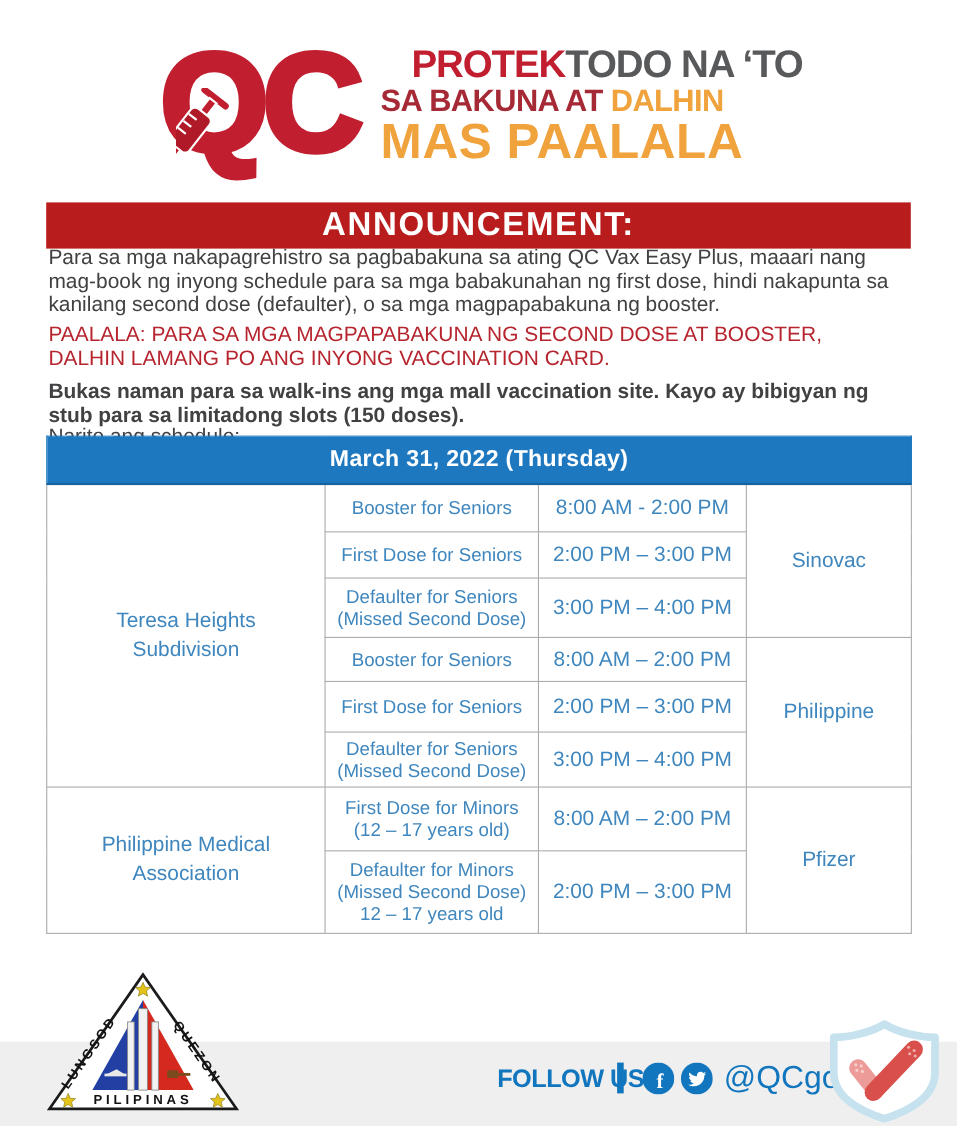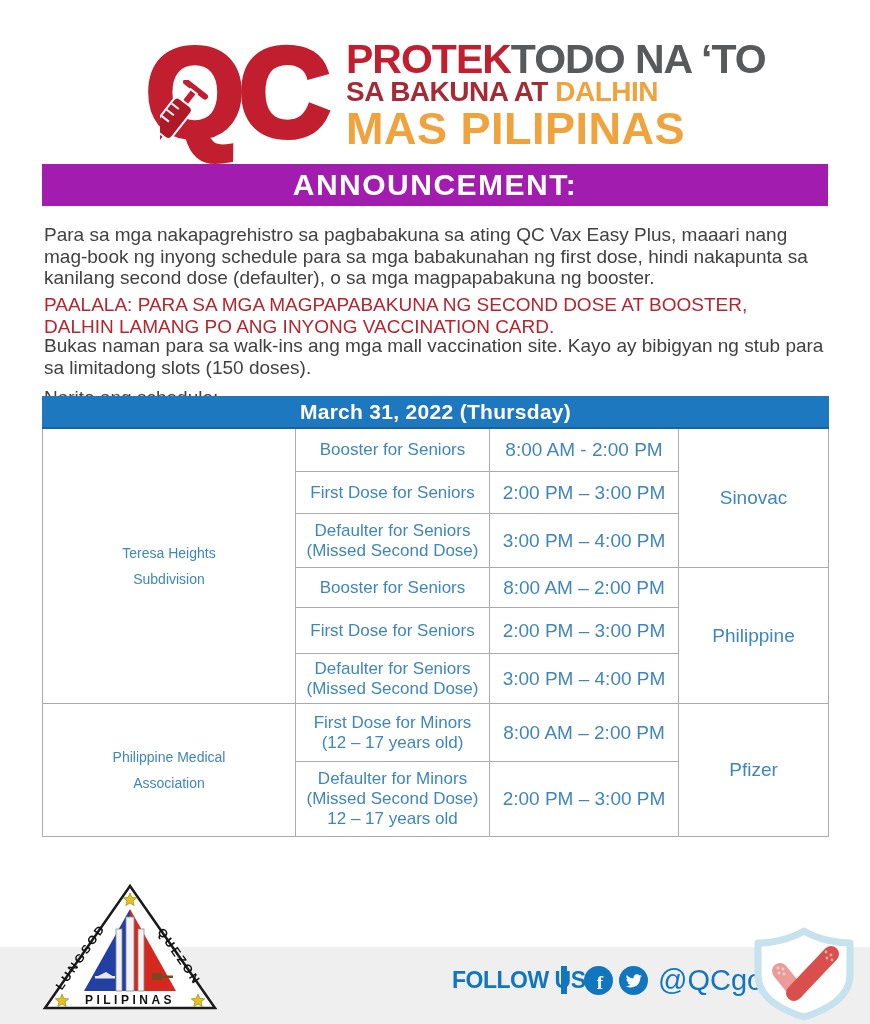--- a/index.html
+++ b/index.html
@@ -10,57 +10,57 @@
   }
   .abs { position:absolute; }
 
   
   .qc-logo {
     left:146px; top:30px; font-size:126px; font-weight:700; line-height:1;
     color:#C11F30; letter-spacing:-5px;
     -webkit-text-stroke:6px #C11F30;
   }
   .tagline { left:346px; top:41px; font-weight:700; }
-  .tag-line1 { font-size:41px; line-height:36px; letter-spacing:-1px; white-space:nowrap; }
+  .tag-line1 { font-size:35px; line-height:36px; letter-spacing:-1px; white-space:nowrap;margin-left:28px; }
   .tag-line2 { font-size:28px; line-height:30px; letter-spacing:-0.5px; white-space:nowrap; }
   .tag-line3 { font-size:45px; line-height:44px; letter-spacing:0.5px; color:#F0A23D; white-space:nowrap; }
   .c-red    { color:#C11F30; }
   .c-gray   { color:#58595B; }
   .c-dred   { color:#A52A35; }
   .c-orange { color:#F0A23D; }
 
   
   .banner {
-    left:42px; top:164px; width:786px; height:42px; background:#a21caf;
+    left:42px; top:184px; width:786px; height:42px; background:#b91c1c;
     color:#ffffff; font-weight:700; font-size:30px; letter-spacing:1.5px;
     display:flex; align-items:center; justify-content:center;
   }
 
   
   .para {
     left:44px; width:788px; color:#414042; font-size:19px; line-height:21.5px;
     white-space:pre-line;
   }
   .p1 { top:224px; }
   .reminder { top:294px; color:#B6252E; font-weight:400; }
-  .p2 { top:335px; }
+  .p2 { top:346px;font-weight:bold; }
   .intro { top:387px; }
 
   
   .sched { left:42px; top:396px; width:786px; border-collapse:collapse; table-layout:fixed; }
   .sched th {
     background:#1E78C0; color:#ffffff; font-size:21px; font-weight:700;
-    height:31px; text-align:center; letter-spacing:0.3px;
+    height:43px; text-align:center; letter-spacing:0.3px;
     border:1px solid #1E78C0; border-bottom:2px solid #15639f;
   }
   .sched td {
     border:1px solid #ABABAB; color:#3E86BD; text-align:center;
     vertical-align:middle; white-space:pre-line; padding:2px 6px;
   }
-  td.loc  { font-size:14px; line-height:26px; }
+  td.loc  { font-size:19px; line-height:26px; }
   td.dose { font-size:17px; line-height:20px; }
   td.time { font-size:19px; }
   td.vax  { font-size:19px;margin-left:31px; }
 
   
   .footband { left:0; top:947px; width:870px; height:77px; background:#EFEFEF; }
   .follow {
     left:452px; top:967px; color:#1276BE; font-weight:700; font-size:23px;
     letter-spacing:-0.5px;
   }
@@ -88,21 +88,21 @@
       <line x1="-10" y1="38" x2="-1" y2="38" stroke="#ffffff" stroke-width="2"></line>
       <line x1="-10" y1="46" x2="-1" y2="46" stroke="#ffffff" stroke-width="2"></line>
       <rect x="-4" y="61" width="8" height="7" fill="#C11F30" stroke="#ffffff" stroke-width="1.5"></rect>
       <line x1="0" y1="68" x2="0" y2="100" stroke="#7a1420" stroke-width="2.5"></line>
     </g>
   </svg>
 
   <div class="abs tagline">
     <div class="tag-line1"><span class="c-red">PROTEK</span><span class="c-gray">TODO NA ‘TO</span></div>
     <div class="tag-line2"><span class="c-dred">SA BAKUNA AT </span><span class="c-orange">DALHIN</span></div>
-    <div class="tag-line3">MAS PILIPINAS</div>
+    <div class="tag-line3">MAS PAALALA</div>
   </div>
 
   <div class="abs banner">ANNOUNCEMENT:</div>
 
   <div class="abs para p1">Para sa mga nakapagrehistro sa pagbabakuna sa ating QC Vax Easy Plus, maaari nang mag-book ng inyong schedule para sa mga babakunahan ng first dose, hindi nakapunta sa kanilang second dose (defaulter), o sa mga magpapabakuna ng booster.</div>
   <div class="abs para reminder">PAALALA: PARA SA MGA MAGPAPABAKUNA NG SECOND DOSE AT BOOSTER,
 DALHIN LAMANG PO ANG INYONG VACCINATION CARD.</div>
   <div class="abs para p2">Bukas naman para sa walk-ins ang mga mall vaccination site. Kayo ay bibigyan ng stub para sa limitadong slots (150 doses).</div>
   <div class="abs para intro">Narito ang schedule:</div>
 

